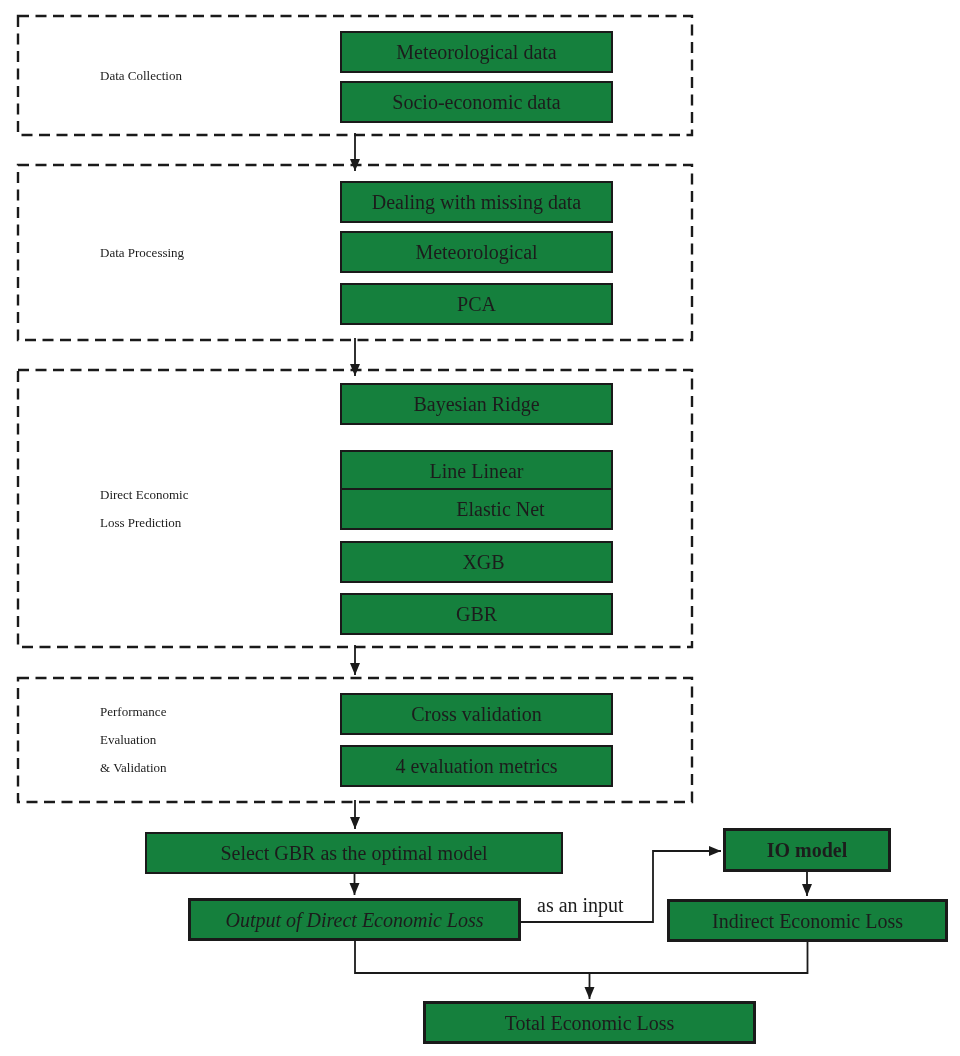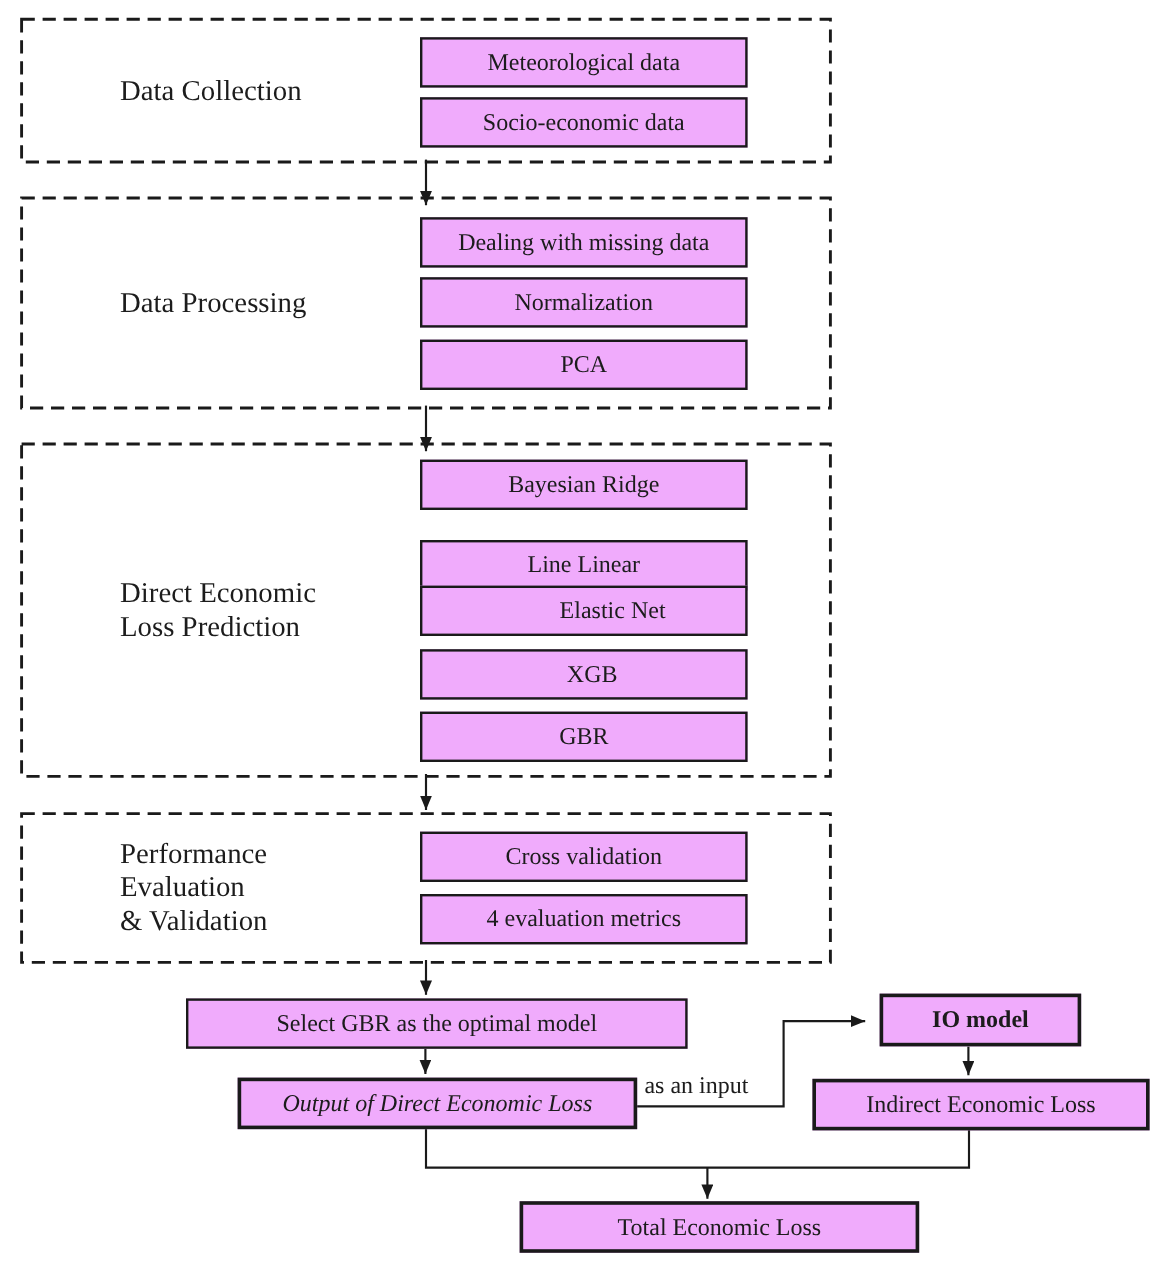--- a/index.html
+++ b/index.html
@@ -25,37 +25,36 @@
     z-index: 1;
   }
   .section-label {
     position: absolute;
     left: 100px;
     width: 232px;
     z-index: 2;
     display: flex;
     flex-direction: column;
     justify-content: center;
-    font-size: 24px;
+    font-size: 13px;
     line-height: 28px;
     text-align: left;
   }
   .node {
     position: absolute;
     z-index: 2;
     box-sizing: border-box;
-    background: #f0abfc;
+    background: #15803d;
     border: 2px solid #1a1a1a;
     display: flex;
     align-items: center;
     justify-content: center;
     text-align: center;
     font-size: 20px;
     line-height: 22px;
-    margin-left: 10px;
   }
   .node.thick {
     border-width: 3px;
   }
   
   .col-box { left: 340px; width: 273px; height: 42px; }
   .edge-label {
     position: absolute;
     z-index: 2;
     font-size: 20px;
@@ -94,21 +93,21 @@
   <div class="section-label" style="top:16px;height:119px;">
     <div>Data Collection</div>
   </div>
   <div class="node col-box" style="top:31px;">Meteorological data</div>
   <div class="node col-box" style="top:81px;">Socio-economic data</div>
 
   <div class="section-label" style="top:165px;height:175px;">
     <div>Data Processing</div>
   </div>
   <div class="node col-box" style="top:181px;">Dealing with missing data</div>
-  <div class="node col-box" style="top:231px;">Normalization</div>
+  <div class="node col-box" style="top:231px;">Meteorological</div>
   <div class="node col-box" style="top:283px;">PCA</div>
 
   <div class="section-label" style="top:370px;height:277px;">
     <div>Direct Economic</div>
     <div>Loss Prediction</div>
   </div>
   <div class="node col-box" style="top:383px;">Bayesian Ridge</div>
   <div class="node col-box" style="top:450px;">Line Linear</div>
   <div class="node col-box" style="top:488px;padding-left:48px;">Elastic Net</div>
   <div class="node col-box" style="top:541px;padding-left:14px;">XGB</div>

